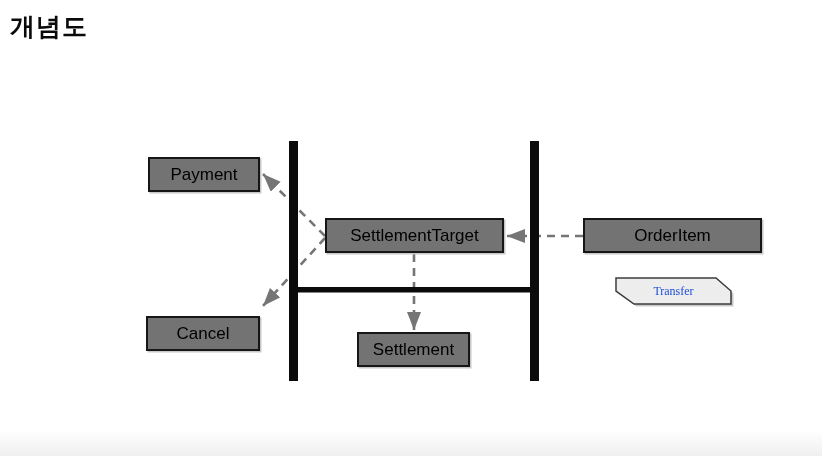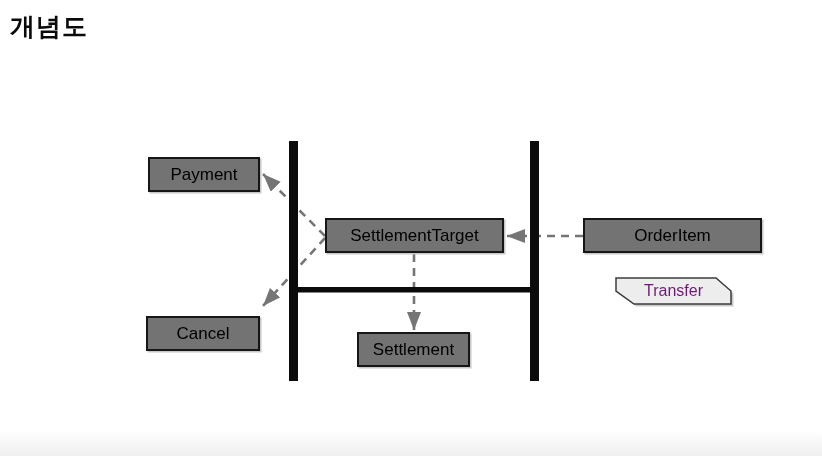--- a/index.html
+++ b/index.html
@@ -22,21 +22,21 @@
   }
   #node-payment{left:148px;top:157px;width:108px;height:31px}
   #node-settlement-target{left:325px;top:218px;width:175px;height:31px}
   #node-settlement{left:583px;top:218px;width:175px;height:31px}
   #node-cancel{left:146px;top:316px;width:110px;height:31px}
   #node-order-item{left:357px;top:332px;width:109px;height:31px}
   .tag-shape-stroke{stroke:#3c3c3c;stroke-width:1.5}
   .tag-label{
     position:absolute;left:616px;top:278px;width:115px;height:26px;
     display:flex;align-items:center;justify-content:center;
-    font-size:16px;color:#701a75;
+    font-size:12px;color:#1d4ed8;font-family:Liberation Serif, serif;
   }
   .footer-strip{
     position:absolute;left:0;bottom:0;width:822px;height:26px;
     background:linear-gradient(180deg,#ffffff 0%,#efefef 100%);
   }
 </style>
 </head>
 <body>
 
 <div>

